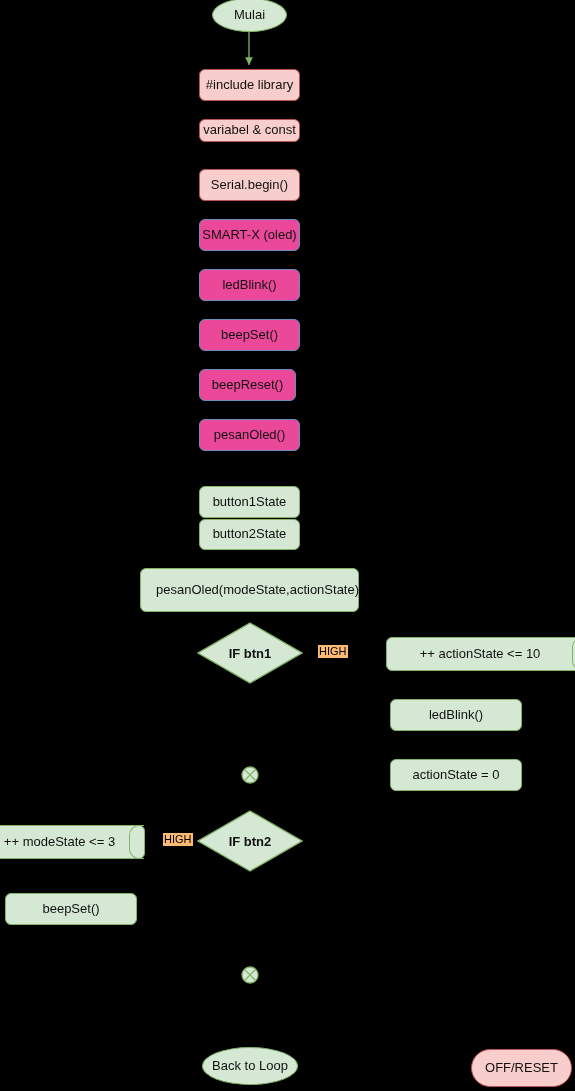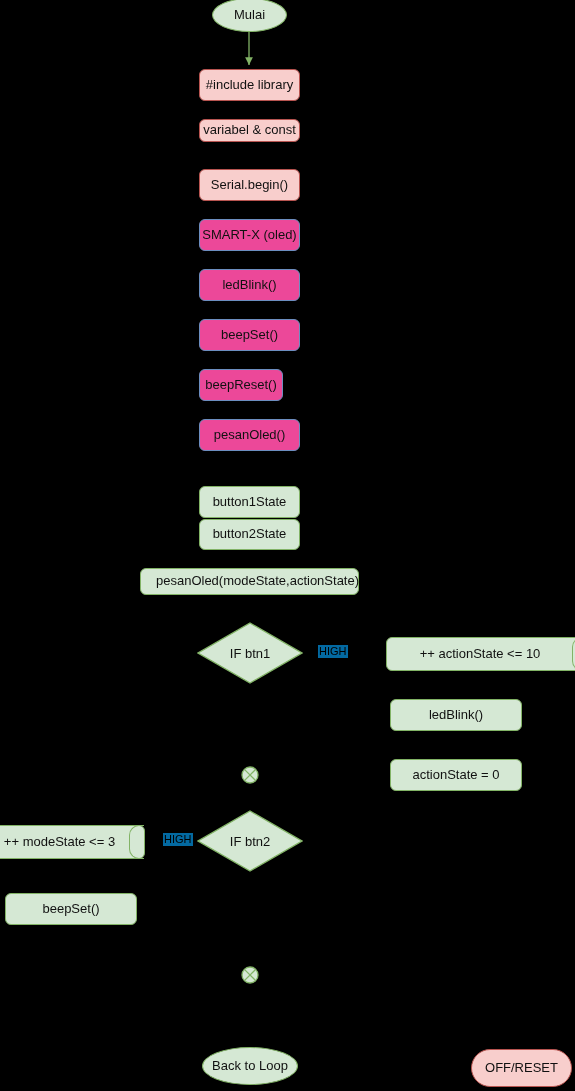--- a/index.html
+++ b/index.html
@@ -84,34 +84,35 @@
   .diamond .dia-label {
     position: absolute;
     left: 0; top: 0;
     width: 100%; height: 100%;
     display: flex;
     align-items: center;
     justify-content: center;
     font-size: 13px;
     color: #111111;
     white-space: nowrap;
+    font-weight: bold;
   }
 
   
   .junction {
     position: absolute;
     width: 18px;
     height: 18px;
     z-index: 4;
   }
 
   
   .edge-label {
     position: absolute;
-    background: #0369a1;
+    background: #fdba74;
     color: #000000;
     font-size: 11px;
     line-height: 13px;
     padding: 0 1px;
     z-index: 5;
     white-space: nowrap;
   }
 
   svg.links {
     position: absolute;
@@ -158,37 +159,37 @@
   </div>
 
   <div class="node rounded fill-blue" style="left:199px; top:269px; width:101px; height:32px;">
     <span>ledBlink()</span>
   </div>
 
   <div class="node rounded fill-blue" style="left:199px; top:319px; width:101px; height:32px;">
     <span>beepSet()</span>
   </div>
 
-  <div class="node rounded fill-blue" style="left:199px; top:369px; width:84px; height:32px;">
+  <div class="node rounded fill-blue" style="left:199px; top:369px; width:97px; height:32px;">
     <span>beepReset()</span>
   </div>
 
   <div class="node rounded fill-blue" style="left:199px; top:419px; width:101px; height:32px;">
     <span>pesanOled()</span>
   </div>
 
   <div class="node rounded fill-green" style="left:199px; top:469px; width:101px; height:32px;margin-top:17px;">
     <span>button1State</span>
   </div>
 
   <div class="node rounded fill-green" style="left:199px; top:519px; width:101px; height:31px;">
     <span>button2State</span>
   </div>
 
-  <div class="node rounded fill-green" style="left:140px; top:568px; width:219px; height:27px;padding-left:16px;">
+  <div class="node rounded fill-green" style="left:140px; top:568px; width:219px; height:44px;padding-left:16px;">
     <span>pesanOled(modeState,actionState)</span>
   </div>
 
   <div class="diamond" style="left:197px; top:622px; width:106px; height:62px;">
     <svg class="dia-shape" viewBox="0 0 106 62" preserveAspectRatio="none">
       <polygon points="53,1 105,31 53,61 1,31" fill="#d5e8d4" stroke="#82b366" stroke-width="1.4"></polygon>
     </svg>
     <div class="dia-label">IF btn1</div>
   </div>
 

